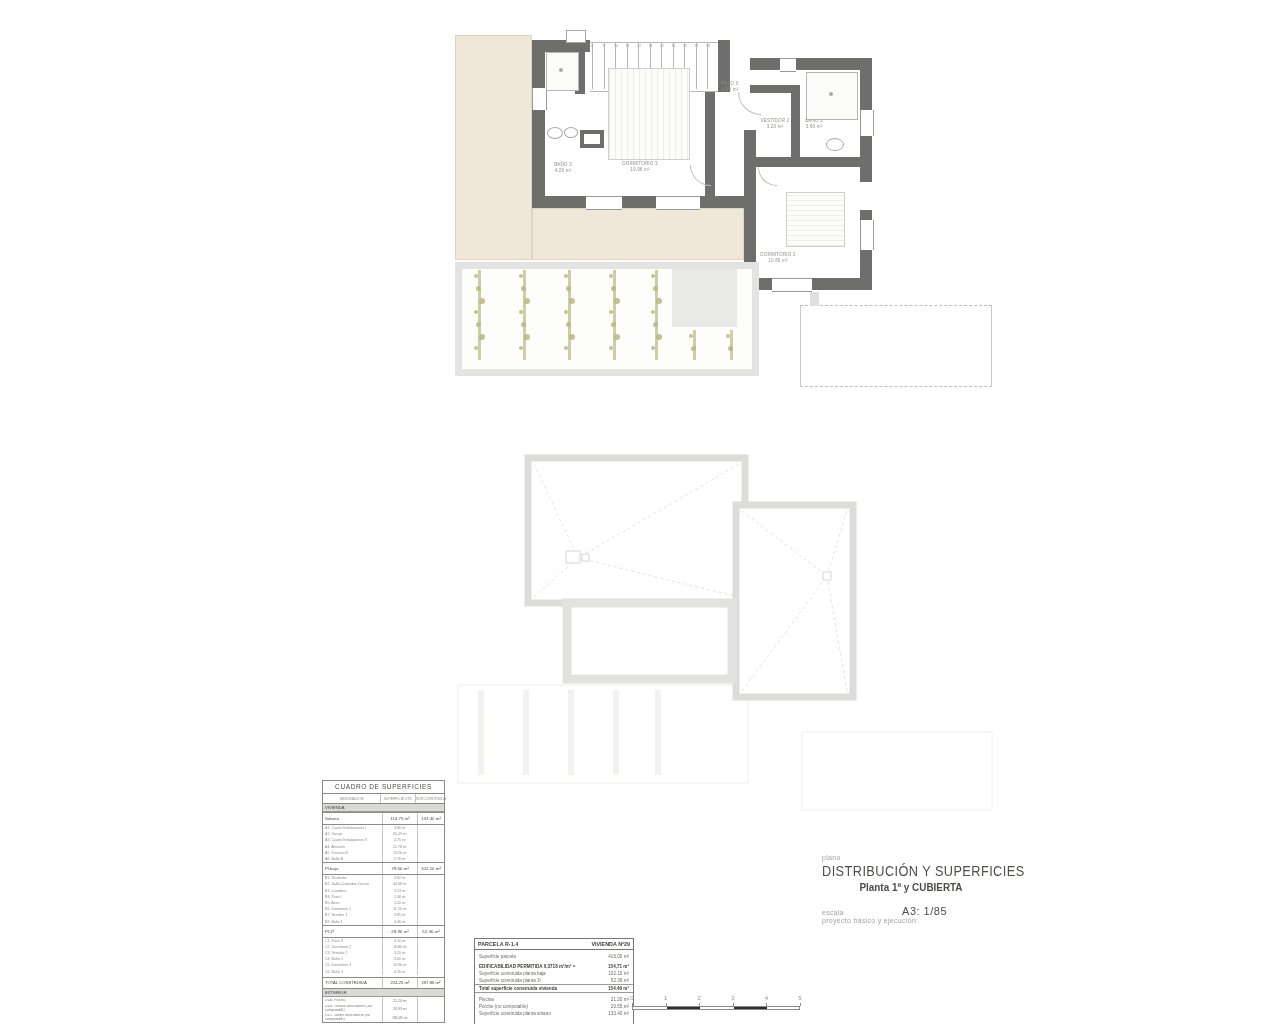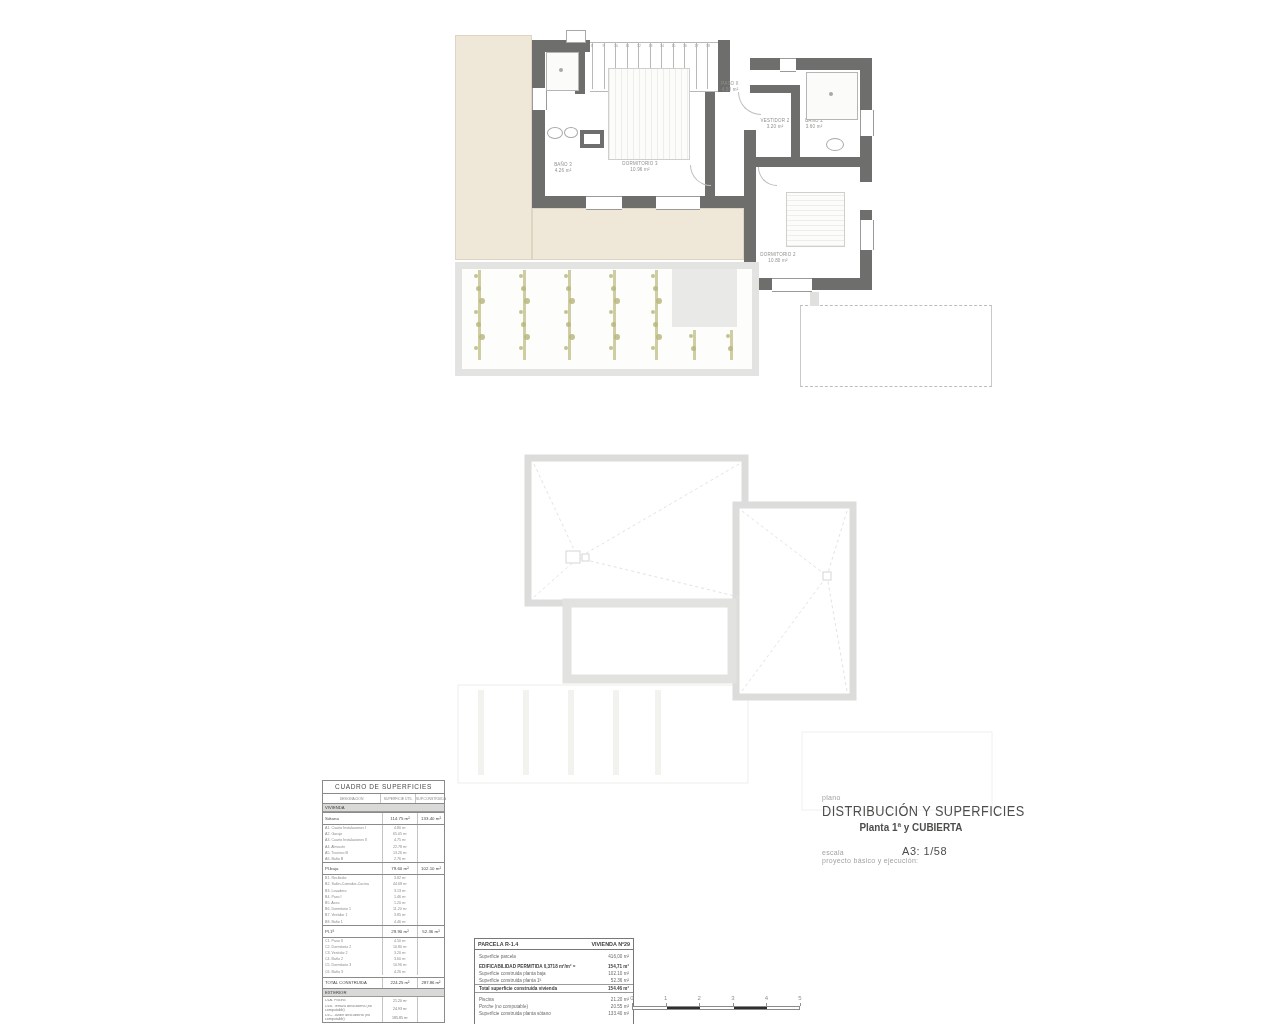--- a/index.html
+++ b/index.html
@@ -51,21 +51,21 @@
 
   
   #parcela{position:absolute;left:474px;top:938px;width:158px;height:86px;border:1px solid #777775;background:#fff;font-size:4.6px;color:#6a6a68;}
   #parcela .hd{display:flex;justify-content:space-between;font-size:5.4px;font-weight:bold;color:#3d3d3b;padding:2px 3px;border-bottom:1px solid #777775;}
   .prow{display:flex;justify-content:space-between;padding:0 4px;line-height:7px;}
   .prow.bold{font-weight:bold;color:#3d3d3b;}
   .prow.gap{margin-top:3px;}
   .prow.rule{border-top:1px solid #9a9a98;border-bottom:1px solid #9a9a98;}
 
   
-  #titleblock{position:absolute;left:822px;top:794px;width:185px;}
+  #titleblock{position:absolute;left:822px;top:854px;width:185px;}
   .tb-small{font-size:7px;color:#a2a2a0;letter-spacing:.3px;}
   .tb-title{font-size:15px;color:#4d4d4b;letter-spacing:.5px;white-space:nowrap;transform:scaleX(.85);transform-origin:left;margin-top:1px;}
   .tb-sub{font-size:11px;font-weight:bold;color:#4d4d4b;text-align:center;transform:scaleX(.9);transform-origin:center;margin-top:2px;width:178px;}
   .tb-scale-row{display:flex;align-items:baseline;margin-top:12px;}
   .tb-scale-val{font-size:11px;color:#4d4d4b;margin-left:58px;letter-spacing:.5px;}
 
   
   #scalebar{position:absolute;left:632px;top:995px;width:168px;height:18px;}
   .sb-num{position:absolute;top:0;font-size:6px;color:#90908e;transform:translateX(-50%);}
   .sb-tick{position:absolute;top:8px;width:1px;height:3px;background:#90908e;}
@@ -447,21 +447,21 @@
         </div>
       </div>
   </div>
 
   <div id="titleblock">
     <div class="tb-small">plano</div>
     <div class="tb-title">DISTRIBUCIÓN Y SUPERFICIES</div>
     <div class="tb-sub">Planta 1ª y CUBIERTA</div>
     <div class="tb-scale-row">
       <span class="tb-small">escala</span>
-      <span class="tb-scale-val">A3: 1/58</span>
+      <span class="tb-scale-val">A3: 1/85</span>
     </div>
     <div class="tb-small">proyecto básico y ejecución:</div>
   </div>
 
   <div id="scalebar">
     <div class="sb-bar">
       <div class="sb-seg" style="left:33.6px;width:33.6px;"></div>
       <div class="sb-seg" style="left:100.8px;width:33.6px;"></div>
     </div>
     <div id="sb-labels">

